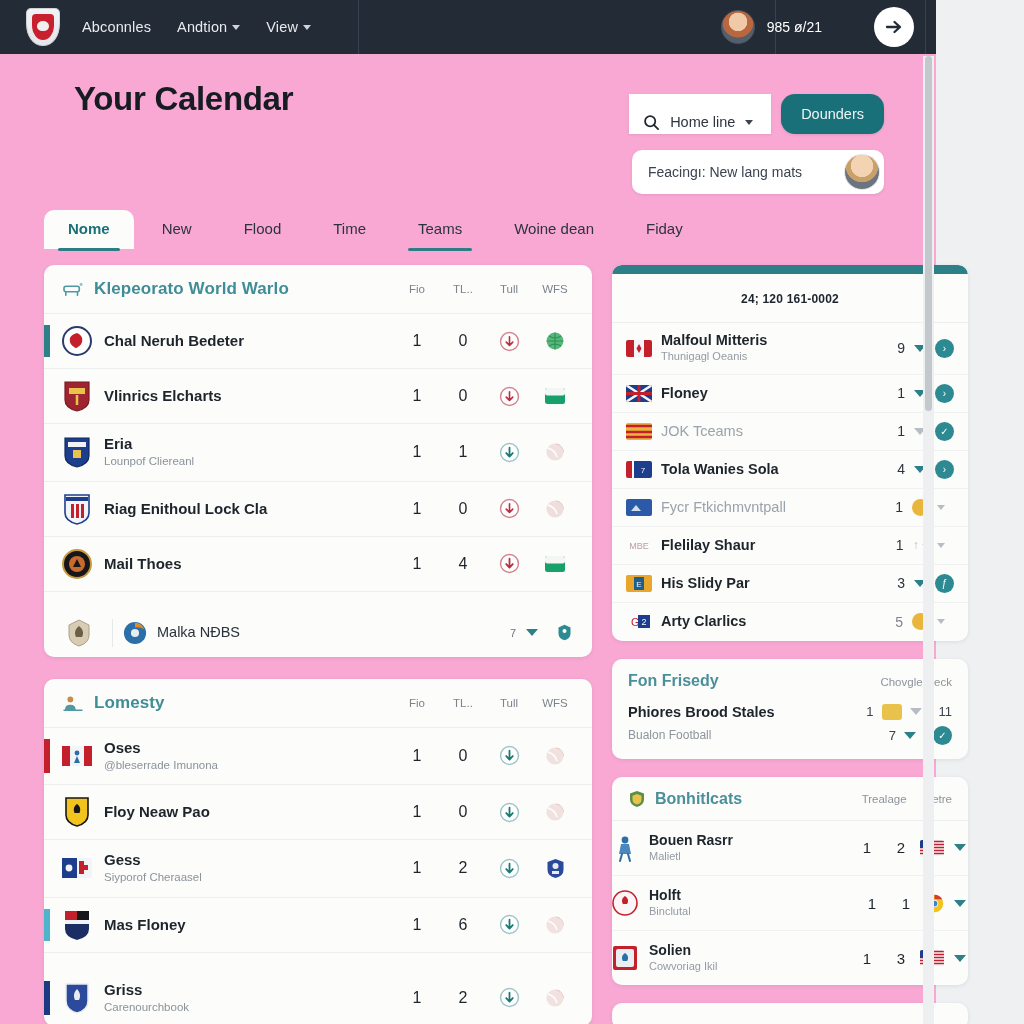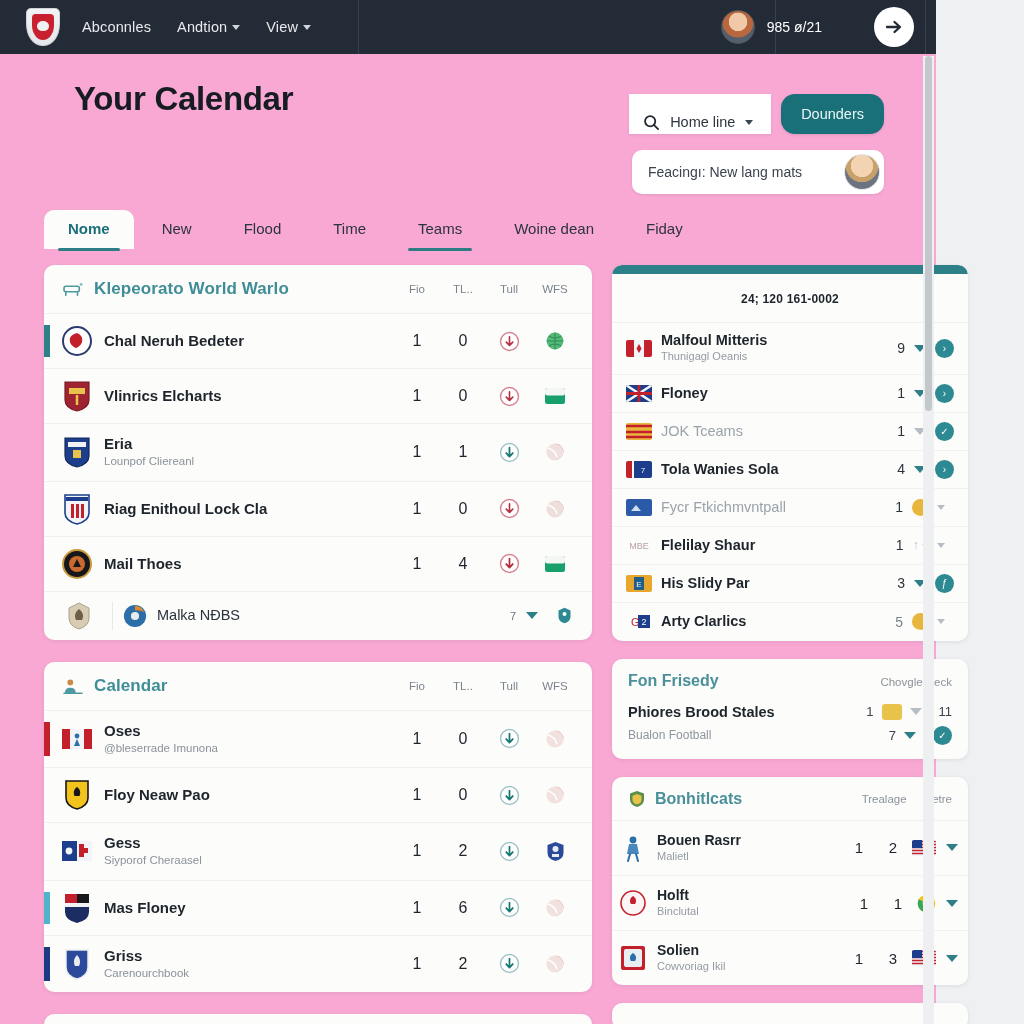--- a/index.html
+++ b/index.html
@@ -120,21 +120,21 @@
     display:flex; align-items:center; padding: 14px 14px 14px 18px; border-bottom:1px solid #eceef0;
   }
   .card-head .ico { width:22px;height:18px; margin-right:10px; flex:0 0 auto; }
   .card-head .title { font-size:17px; color:#3f8d97; font-weight:600; flex:1 1 auto; letter-spacing:.1px;}
   .colhead { width:46px; text-align:center; font-size:11.5px; color:#7b848e; }
 
   .row {
     display:flex; align-items:center; padding: 11px 14px 11px 0; border-bottom:1px solid #eceef0;
     position:relative; min-height:50px;
   }
-  .row:last-child { border-bottom:none; }
+  .row:last-child { border-bottom:none;margin-top:17px; }
   .row .accent { width:6px; align-self:stretch; flex:0 0 auto; border-radius:0; }
   .row .crest { width:30px;height:32px; margin: 0 12px 0 12px; flex:0 0 auto; }
   .row .names { flex:1 1 auto; min-width:0; }
   .row .nm { font-size:15px; color:#1d242c; font-weight:600; line-height:1.2; }
   .row .sub { font-size:11.5px; color:#8a929b; line-height:1.35; margin-top:1px; }
   .cell { width:46px; text-align:center; font-size:16px; color:#1d242c; flex:0 0 auto; }
   .cell.icon { display:flex; align-items:center; justify-content:center; }
   .badge-sq { width:20px;height:16px;border-radius:3px; display:inline-block; }
 
   
@@ -172,21 +172,21 @@
   .chip-gold { width:17px;height:17px;border-radius:50%;background:#e8b63c; flex:0 0 auto;}
 
   .panel-head {
     display:flex; align-items:center; padding: 13px 16px 12px; border-bottom:1px solid #eceef0;
   }
   .panel-head .pico { width:18px;height:18px;margin-right:9px; flex:0 0 auto;}
   .panel-head .ptitle { font-size:16px; color:#4a909a; font-weight:600; flex:1 1 auto; }
   .panel-head .pmeta { font-size:11.5px; color:#8b939c; margin-left:16px; }
 
   .prow {
-    display:flex; align-items:center; padding: 11px 8px; border-bottom:1px solid #eff1f3; min-height:48px;
+    display:flex; align-items:center; padding: 11px 0; border-bottom:1px solid #eff1f3; min-height:48px;
   }
   .prow:last-child { border-bottom:none; }
   .prow .pcrest { width:26px;height:28px;margin-right:11px;flex:0 0 auto; }
   .prow .pn { flex:1 1 auto; min-width:0; }
   .prow .pnm { font-size:14px; color:#1d242c; font-weight:600; line-height:1.2; }
   .prow .psub { font-size:11px; color:#949ba3; line-height:1.4; }
   .pcell { width:34px; text-align:center; font-size:15px; color:#1d242c; flex:0 0 auto; }
   .pflag { width:24px;height:16px;border-radius:2px; margin:0 10px 0 2px; flex:0 0 auto;}
 
   .fr-head { display:flex; align-items:baseline; padding: 13px 16px 8px; }
@@ -465,21 +465,21 @@
         </div>
       </div>
 
       <div class="card">
         <div class="card-head">
           <svg class="ico" viewBox="0 0 24 20" aria-hidden="true">
             <circle cx="9" cy="6" r="3.2" fill="#c98a4a"></circle>
             <path d="M3 18 q0 -6 6 -6 q6 0 6 6z" fill="#4f9aa2"></path>
             <path d="M2 18 h20" stroke="#4f9aa2" stroke-width="1.6" stroke-linecap="round"></path>
           </svg>
-          <span class="title">Calendar</span>
+          <span class="title">Lomesty</span>
           <span class="colhead">Fio</span>
           <span class="colhead">TL..</span>
           <span class="colhead">Tull</span>
           <span class="colhead">WFS</span>
         </div>
 
         <div class="row">
           <div class="accent" style="background:#c4202c"></div>
           <svg class="crest" viewBox="0 0 30 24" aria-hidden="true">
             <rect x="0" y="2" width="30" height="20" fill="#f2f4f7"></rect>

